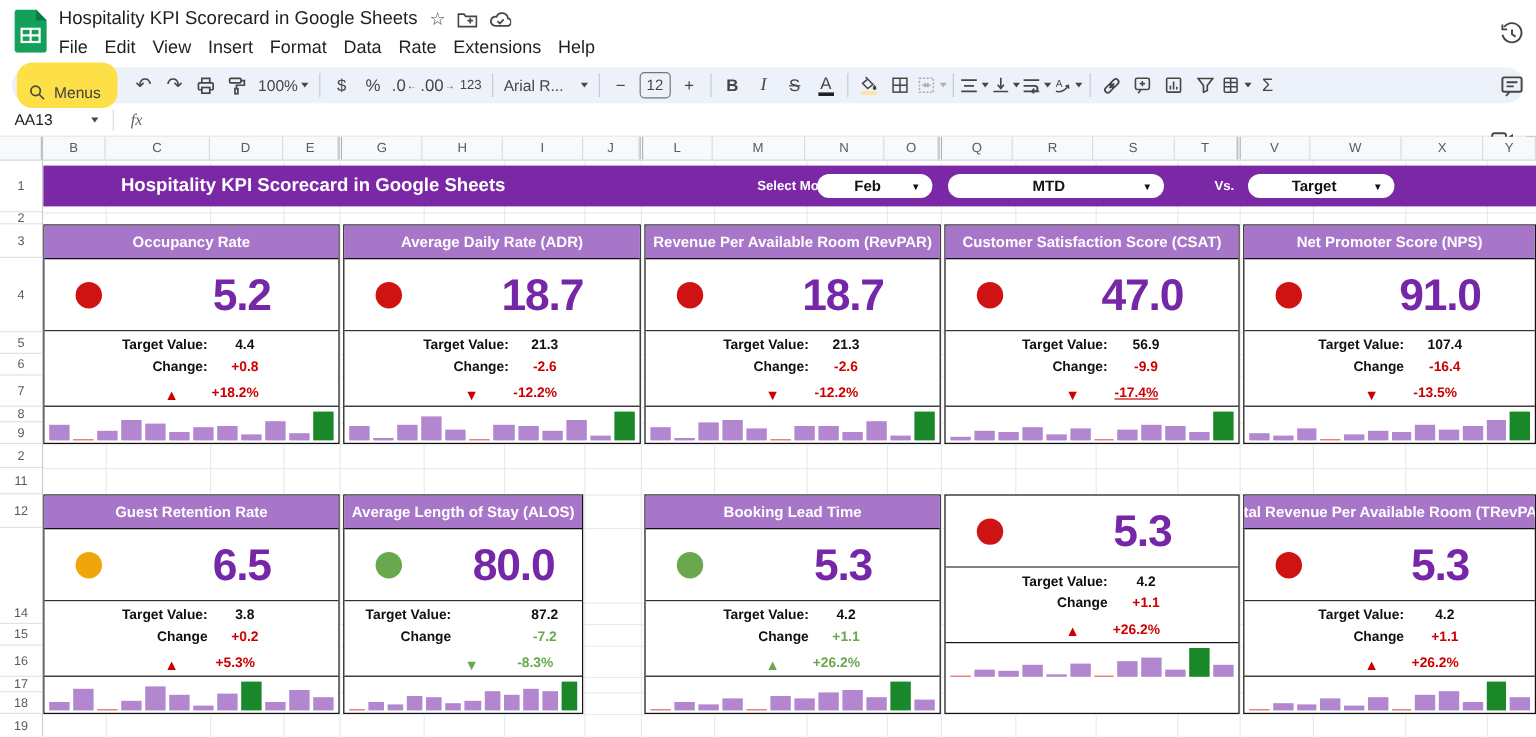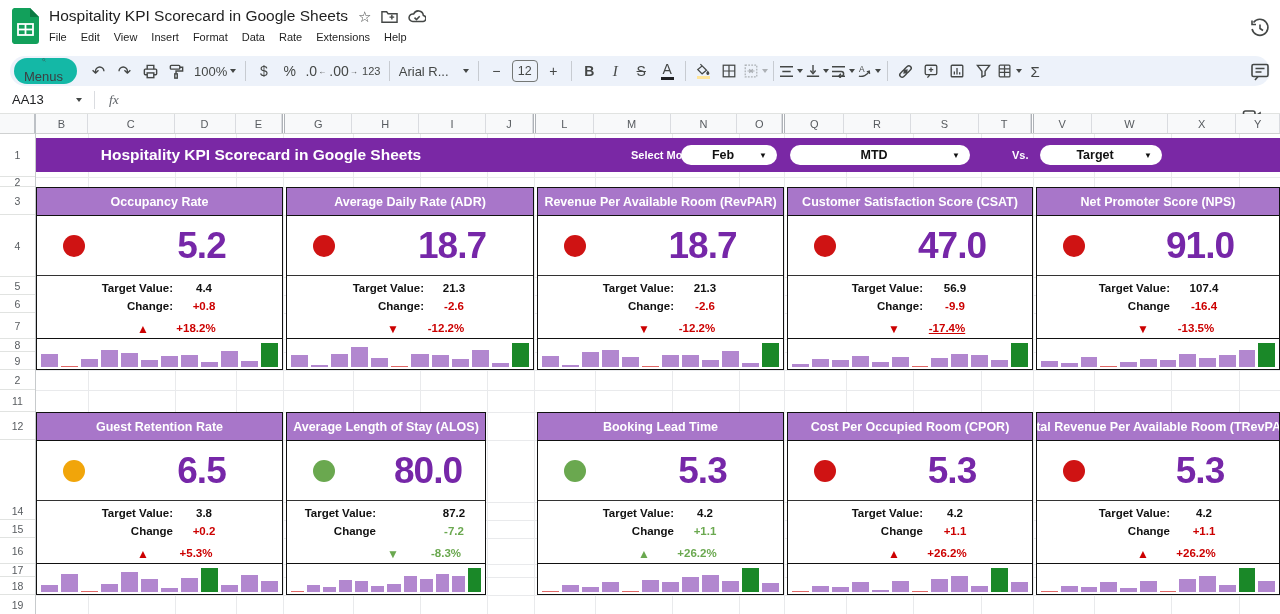--- a/index.html
+++ b/index.html
@@ -6,32 +6,32 @@
   .page{position:relative;width:1280px;height:614px;overflow:hidden;background:#fff;
         font-family:"Liberation Sans",sans-serif;color:#202124;}
   
   .topbar{position:relative;height:56px;display:flex;align-items:flex-start;padding-left:12px;box-sizing:border-box;}
   .logo{margin-top:8px;cursor:pointer;}
   .title-block{margin-left:10px;margin-top:7px;}
   .title-row{display:flex;align-items:center;gap:10px;}
   .doc-title{font-size:15.5px;color:#1f1f1f;}
   .tb-mini{color:#444746;font-size:15px;line-height:1;display:flex;align-items:center;}
   .menubar{display:flex;margin-top:4px;margin-left:-7px;}
-  .menu-item{font-size:11px;color:#1f1f1f;padding:2px 7px;border-radius:4px;cursor:pointer;}
+  .menu-item{font-size:15px;color:#1f1f1f;padding:2px 7px;border-radius:4px;cursor:pointer;}
   .topbar-right{position:absolute;right:0;top:8px;display:flex;align-items:flex-end;gap:4px;flex-direction:column;}
   .tr-icon{width:40px;height:40px;display:flex;align-items:center;justify-content:center;border-radius:50%;}
   .cam-group{display:flex;align-items:center;}
   .caret{width:0;height:0;border-left:4px solid transparent;border-right:4px solid transparent;border-top:5px solid #444746;}
   .share-btn{height:38px;background:#c2e7ff;border-radius:19px 0 0 19px;display:flex;align-items:center;gap:8px;
              padding:0 26px 0 18px;margin-left:8px;color:#001d35;font-size:14px;font-weight:bold;}
   
   .toolbar{height:30px;margin:0 10px;background:#edf2fa;border-radius:15px;display:flex;align-items:center;
            padding:0 4px;box-sizing:border-box;gap:1px;}
-  .menus-pill{height:26px;background:#14b8a6;border-radius:13px;display:flex;align-items:center;gap:7px;
-              padding:0 14px 0 10px;margin-right:8px;font-size:13px;color:#3c4043;flex-direction:column;}
+  .menus-pill{height:26px;background:#fde047;border-radius:13px;display:flex;align-items:center;gap:7px;
+              padding:12px 14px 0 10px;margin-right:8px;font-size:13px;color:#3c4043;}
   .ticon{min-width:25px;height:24px;display:flex;align-items:center;justify-content:center;color:#444746;
          font-size:14px;border-radius:4px;position:relative;}
   .tsep{width:1px;height:20px;background:#c7cbd1;margin:0 4px;}
   .tcaret{width:0;height:0;border-left:3.5px solid transparent;border-right:3.5px solid transparent;border-top:4px solid #444746;margin-left:3px;}
   .zoom-ctl,.font-ctl{display:flex;align-items:center;font-size:13px;color:#444746;padding:0 4px;}
   .font-ctl{width:70px;justify-content:space-between;}
   .size-box{width:24px;height:20px;border:1px solid #747775;border-radius:4px;display:flex;align-items:center;
             justify-content:center;font-size:12.5px;color:#444746;margin:0 2px;}
   .bold-g{font-weight:bold;}
   .ital-g{font-style:italic;font-family:"Liberation Serif",serif;font-size:15px;}
@@ -713,21 +713,20 @@
             <div class="sbar" style="height: 12px; background: rgb(178, 135, 207);"></div>
             <div class="sbar" style="height: 10px; background: rgb(178, 135, 207);"></div>
             <div class="sbar" style="height: 15px; background: rgb(178, 135, 207);"></div>
             <div class="sbar" style="height: 17px; background: rgb(178, 135, 207);"></div>
             <div class="sbar" style="height: 11px; background: rgb(178, 135, 207);"></div>
             <div class="sbar" style="height: 24px; background: rgb(26, 136, 40);"></div>
             <div class="sbar" style="height: 9px; background: rgb(178, 135, 207);"></div>
           </div>
       </div>
       <div class="kpi-card" style="left:751px;top:278px;width:246px;">
-        <div class="card-header">Cost Per Occupied Room (CPOR)</div>
         <div class="card-value">
             <span class="dot" style="background: rgb(207, 19, 19);"></span>
             <span class="big">5.3</span>
           </div>
         <div class="card-stats">
           <div class="srow">
               <span class="slabel">Target Value:</span>
               <span class="sval">4.2</span>
             </div>
           <div class="srow">

